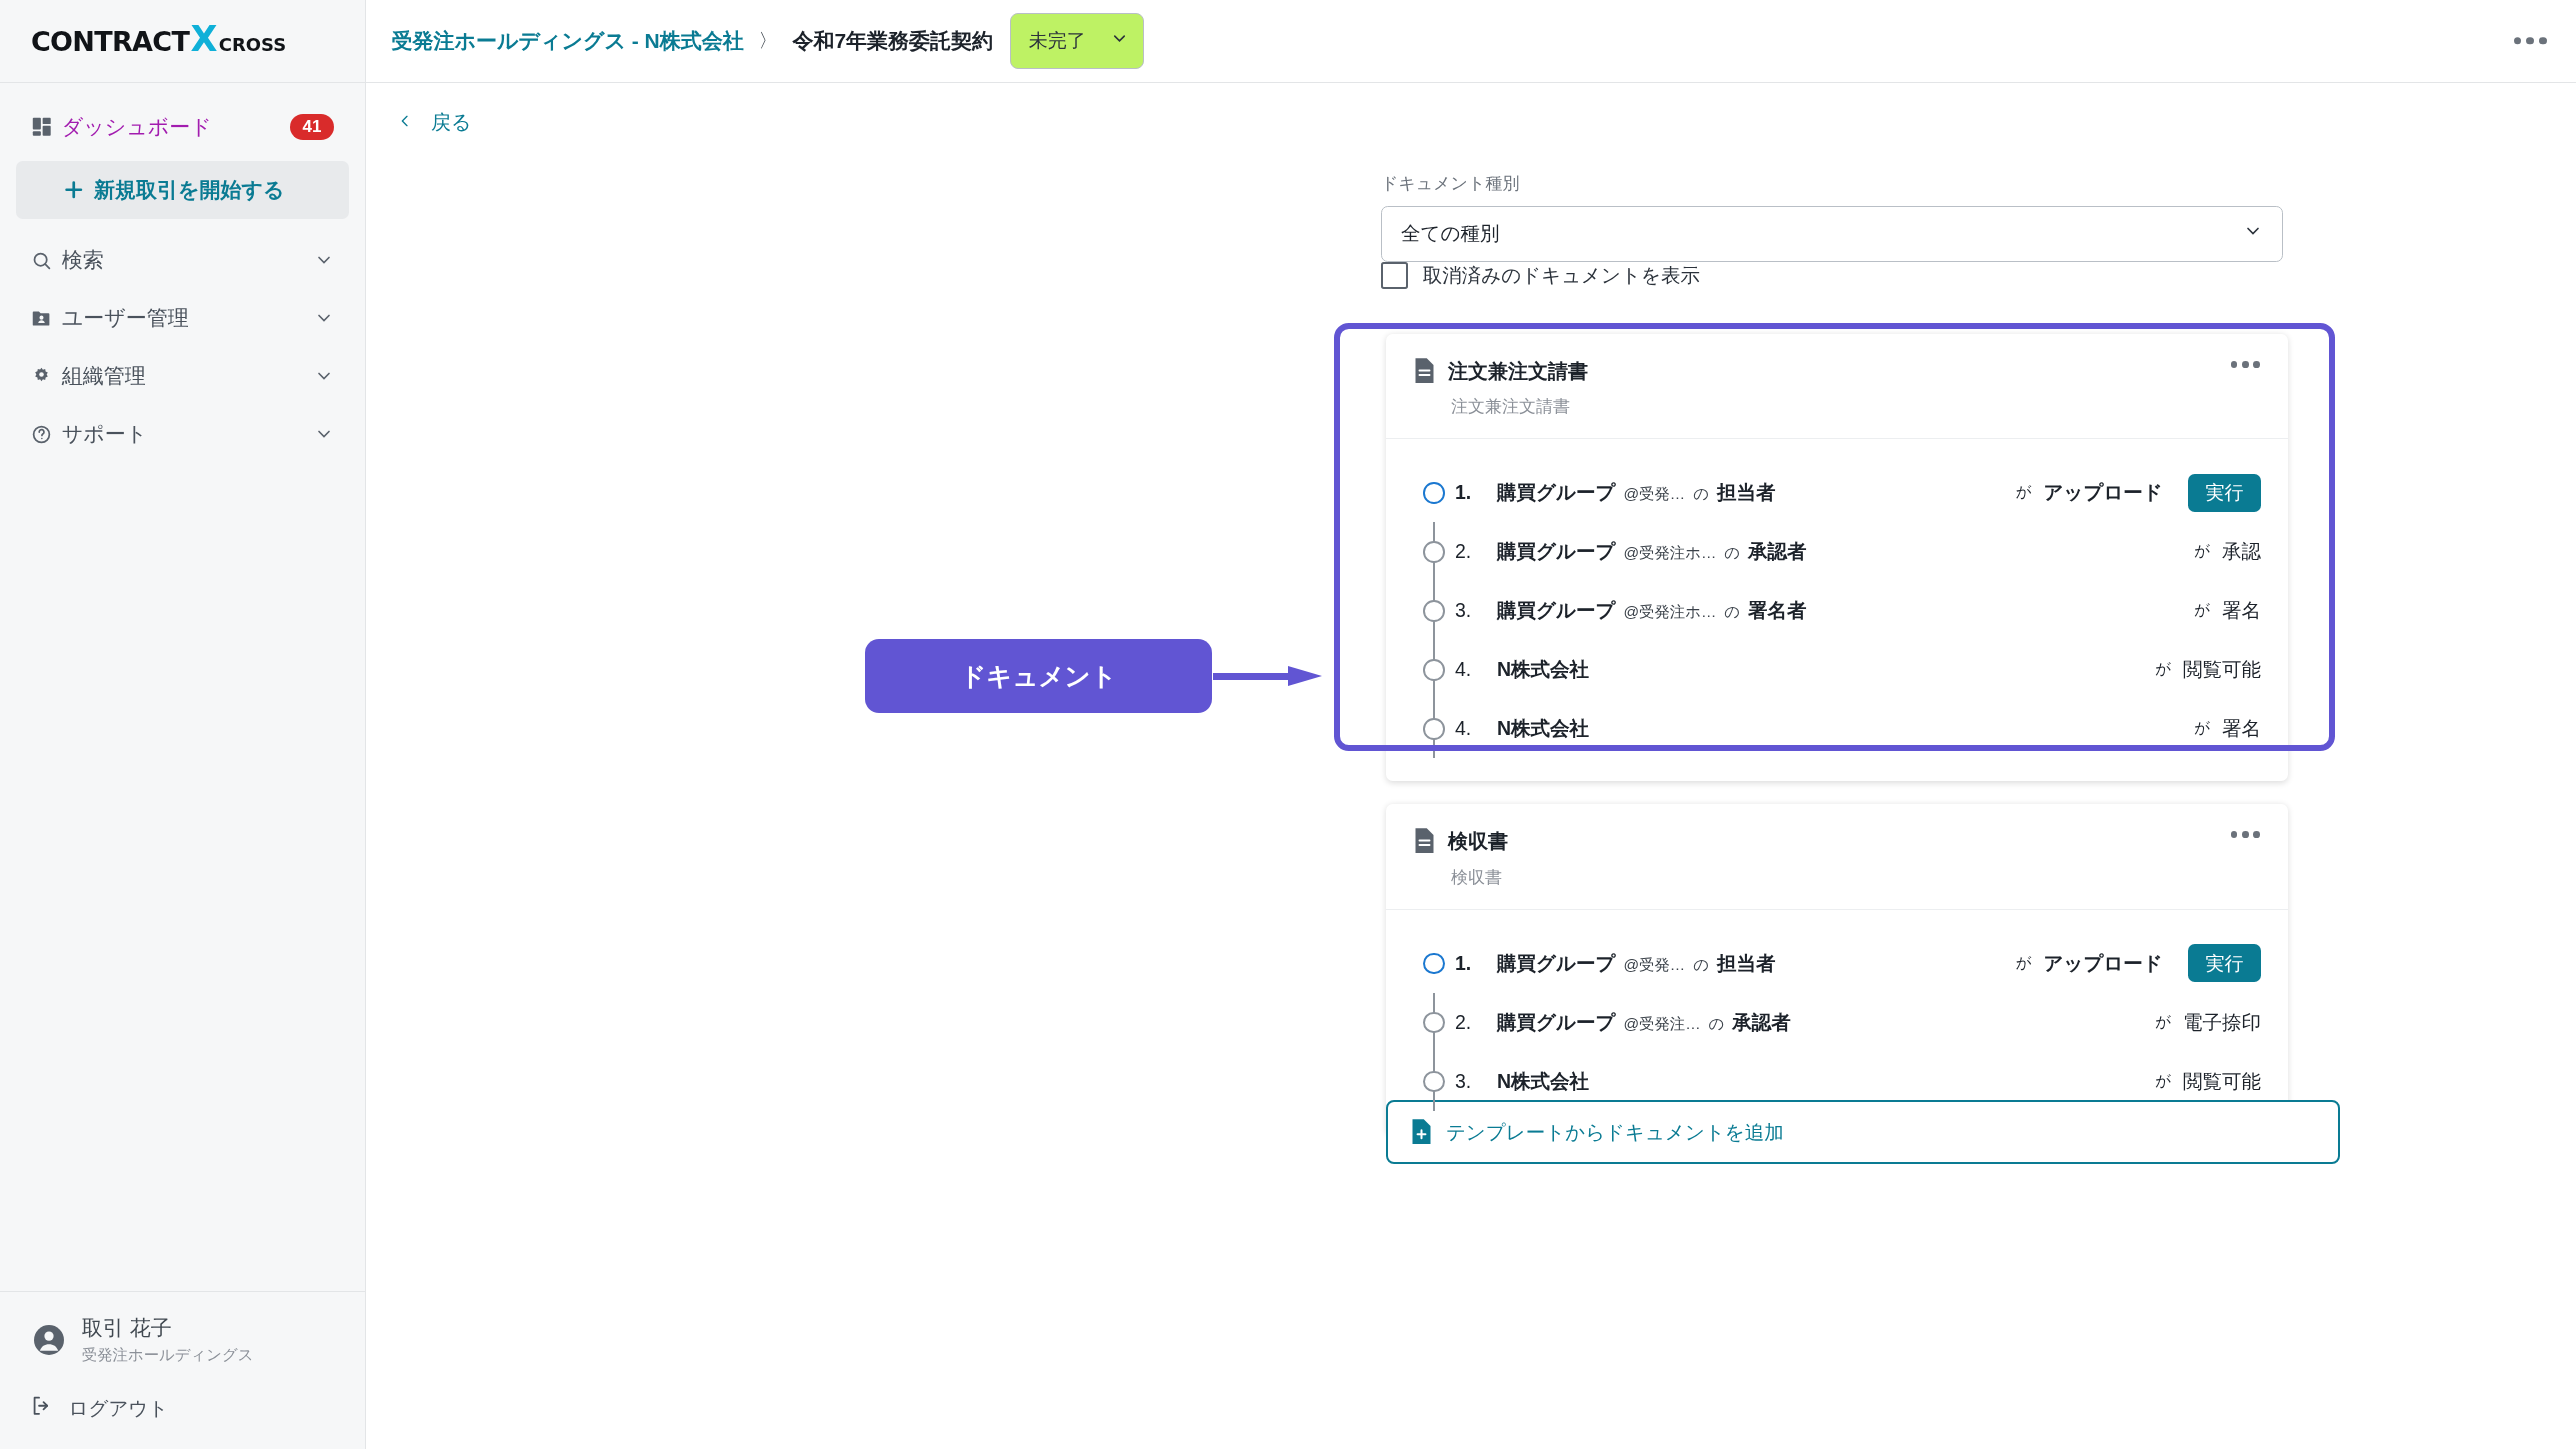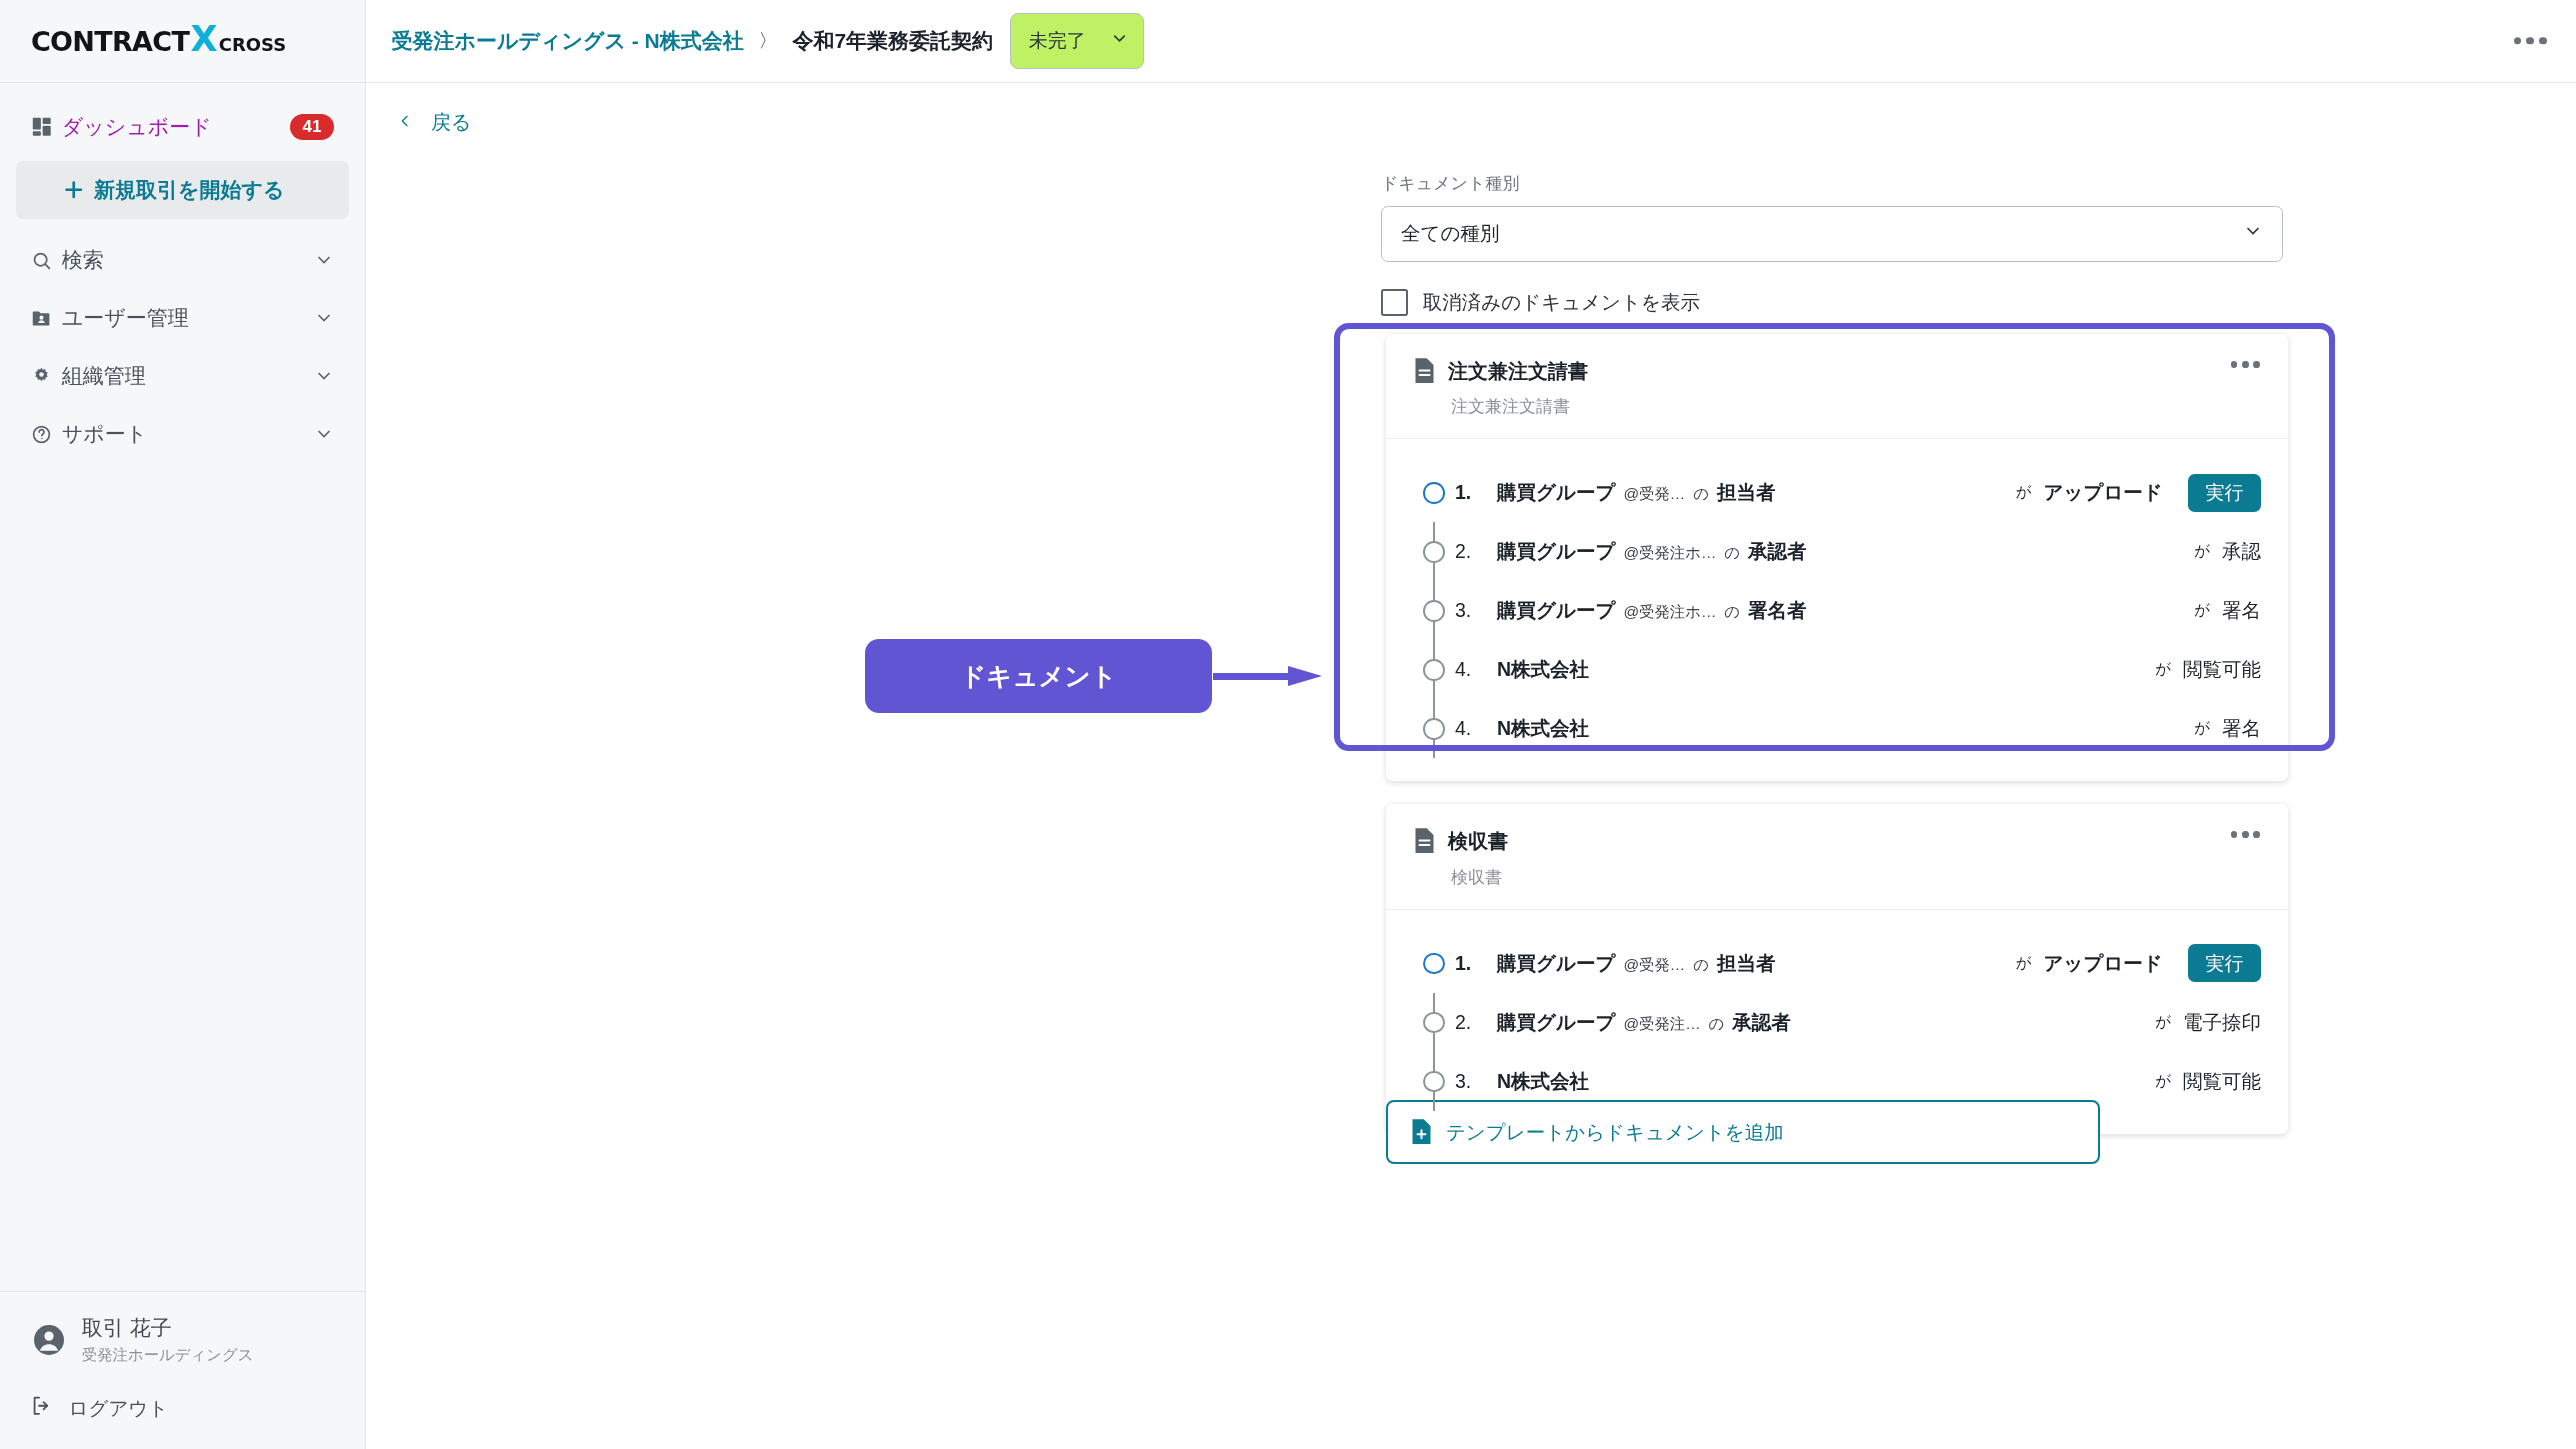--- a/index.html
+++ b/index.html
@@ -117,21 +117,21 @@
   .content-col {
     position: absolute; left: 1015px; top: 172px; width: 902px;
   }
   .field-label { font-size: 17px; color: #6b727b; margin-bottom: 10.7px; }
   .select-box {
     width: 902px; height: 56px;
     border: 1.3px solid #b9bfc6; border-radius: 6.7px; background: #fff;
     display: flex; align-items: center; justify-content: space-between;
     padding: 0 19px; font-size: 19.5px; color: #1c222a; cursor: pointer;
   }
-  .check-row { display: flex; gap: 14.8px; margin-top: 27px; cursor: pointer; }
+  .check-row { display: flex; gap: 14.8px; cursor: pointer; }
   .checkbox { width: 27px; height: 27px; border: 2px solid #5a626c; border-radius: 2.7px; background: #fff; }
   .check-label { font-size: 19.5px; color: #2b323b; }
 
   
   .highlight-frame {
     position: absolute; left: 968px; top: 323px;
     width: 1001px; height: 428px;
     border: 6px solid #6155d3; border-radius: 14.8px;
     pointer-events: none; z-index: 5;
   }
@@ -181,21 +181,21 @@
   .exec-btn {
     margin-left: 13.4px;
     background: #0a7b93; color: #fff;
     font-size: 19px; border-radius: 6.7px;
     padding: 9.4px 17.4px; line-height: 1; cursor: pointer;
     border: none;
   }
 
   .add-btn {
     position: absolute; left: 1020px; top: 1100px;
-    width: 714px; height: 64px;
+    width: 954px; height: 64px;
     border: 2px solid #0a7b93; border-radius: 8px;
     background: #fff; display: flex; align-items: center;
     padding-left: 21.5px; gap: 13.4px; cursor: pointer;
   }
   .add-btn .lbl { font-size: 19.5px; color: #0a7b93; }
 
   
   .callout {
     position: absolute; left: 499px; top: 639px;
     width: 347px; height: 74px;

